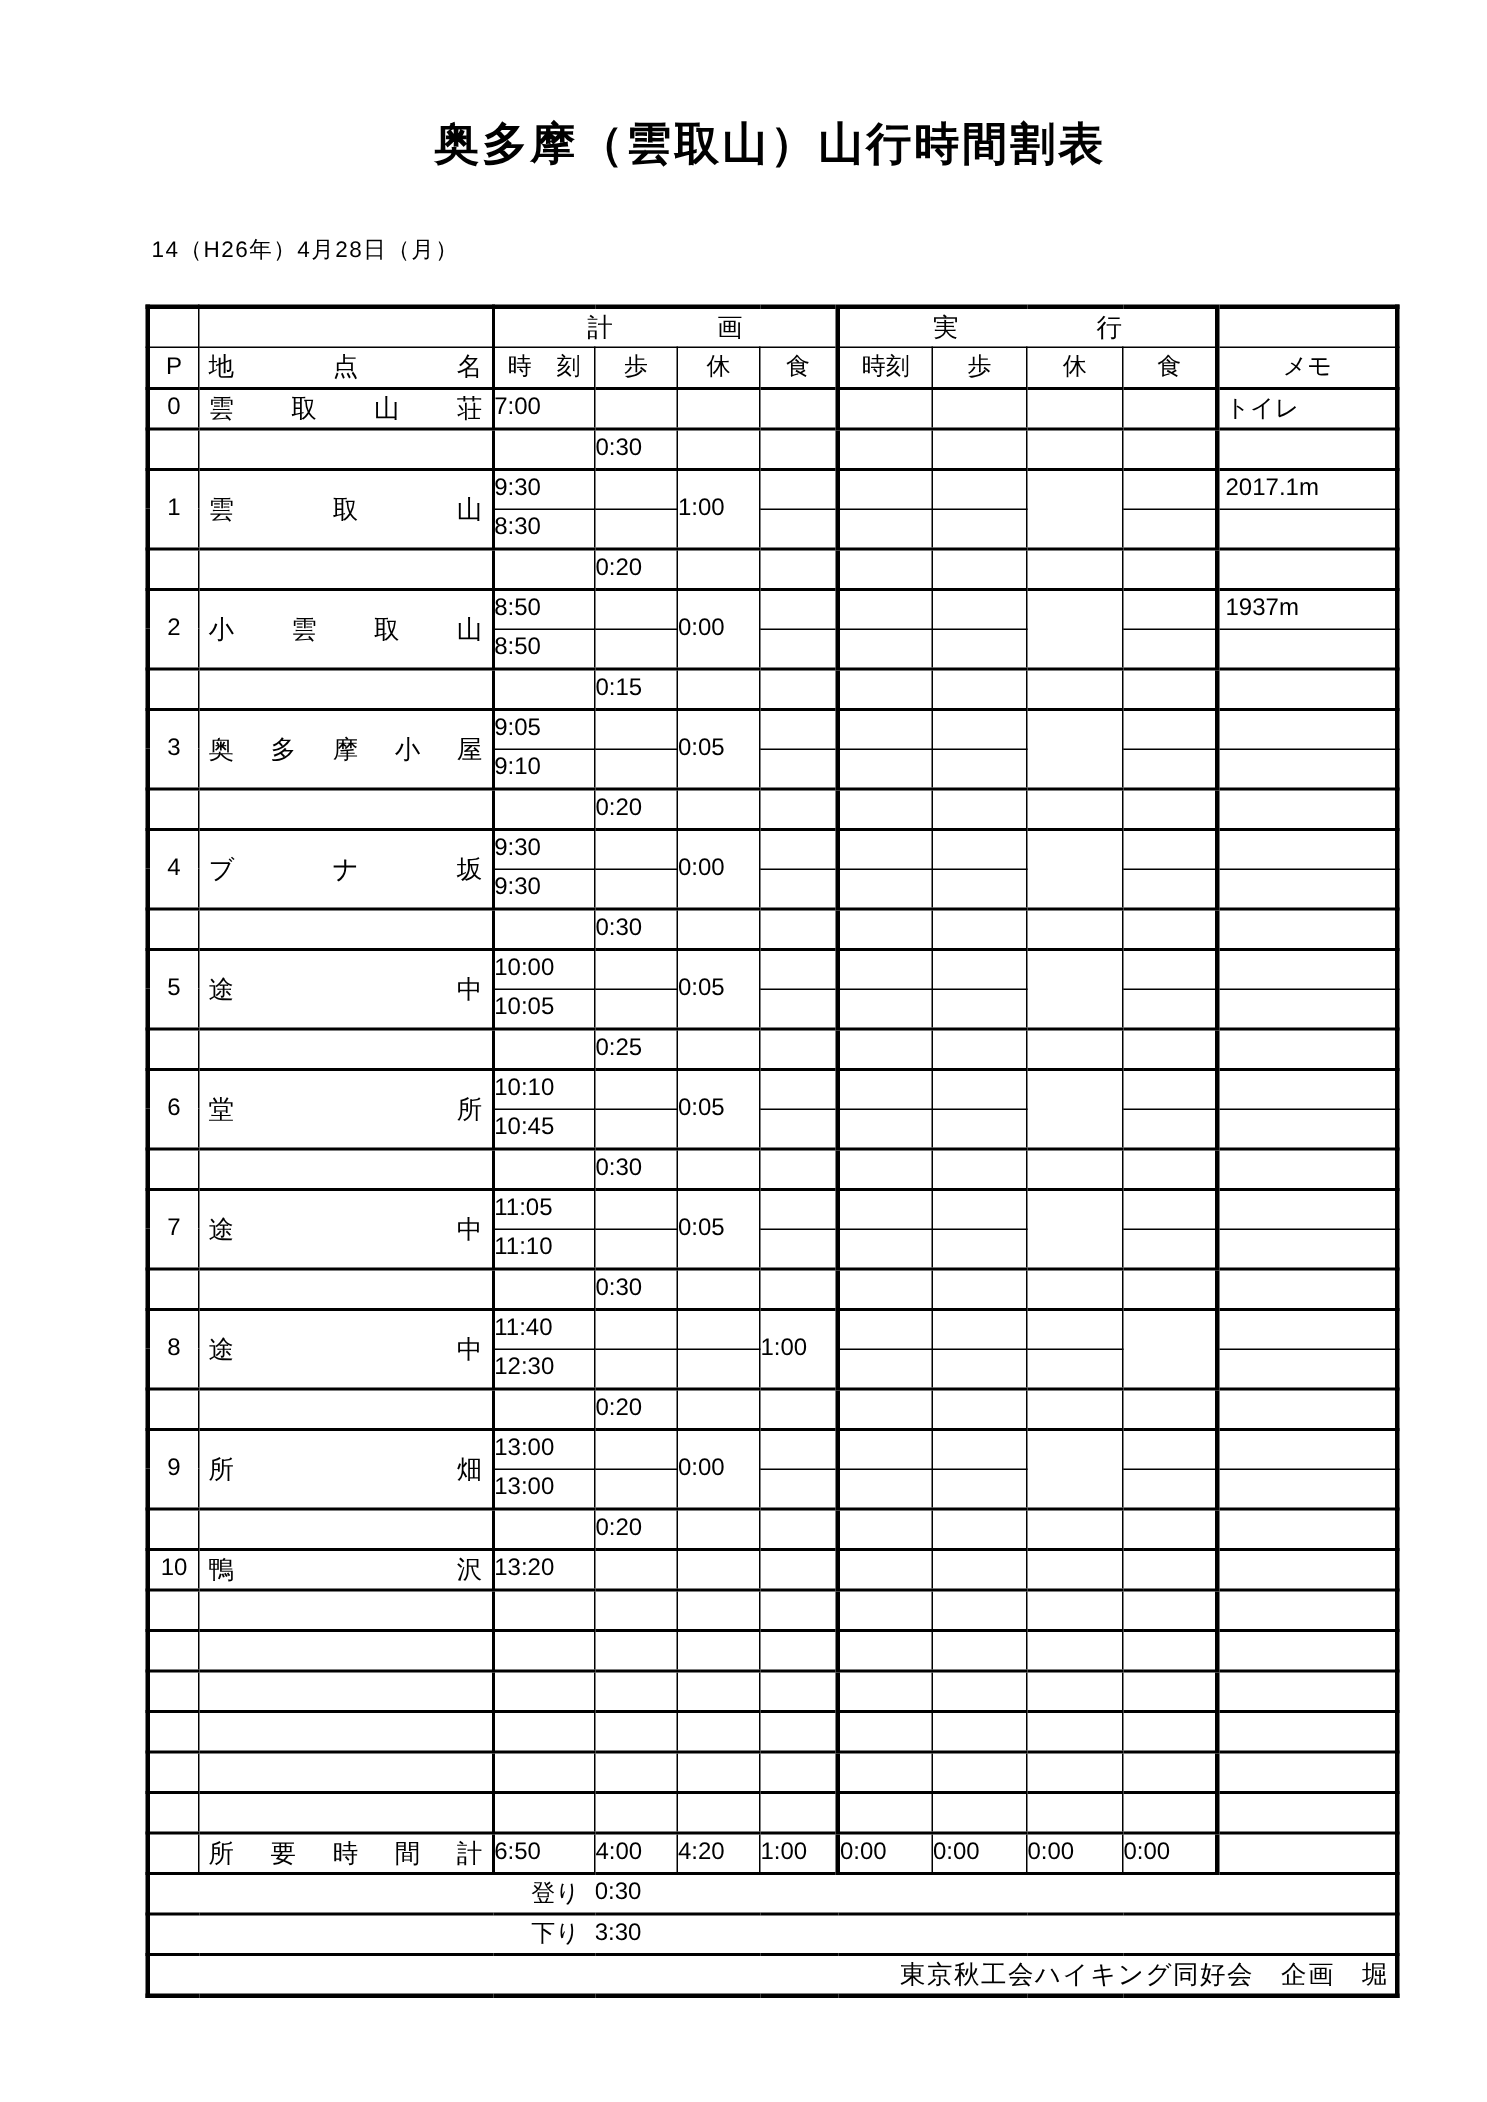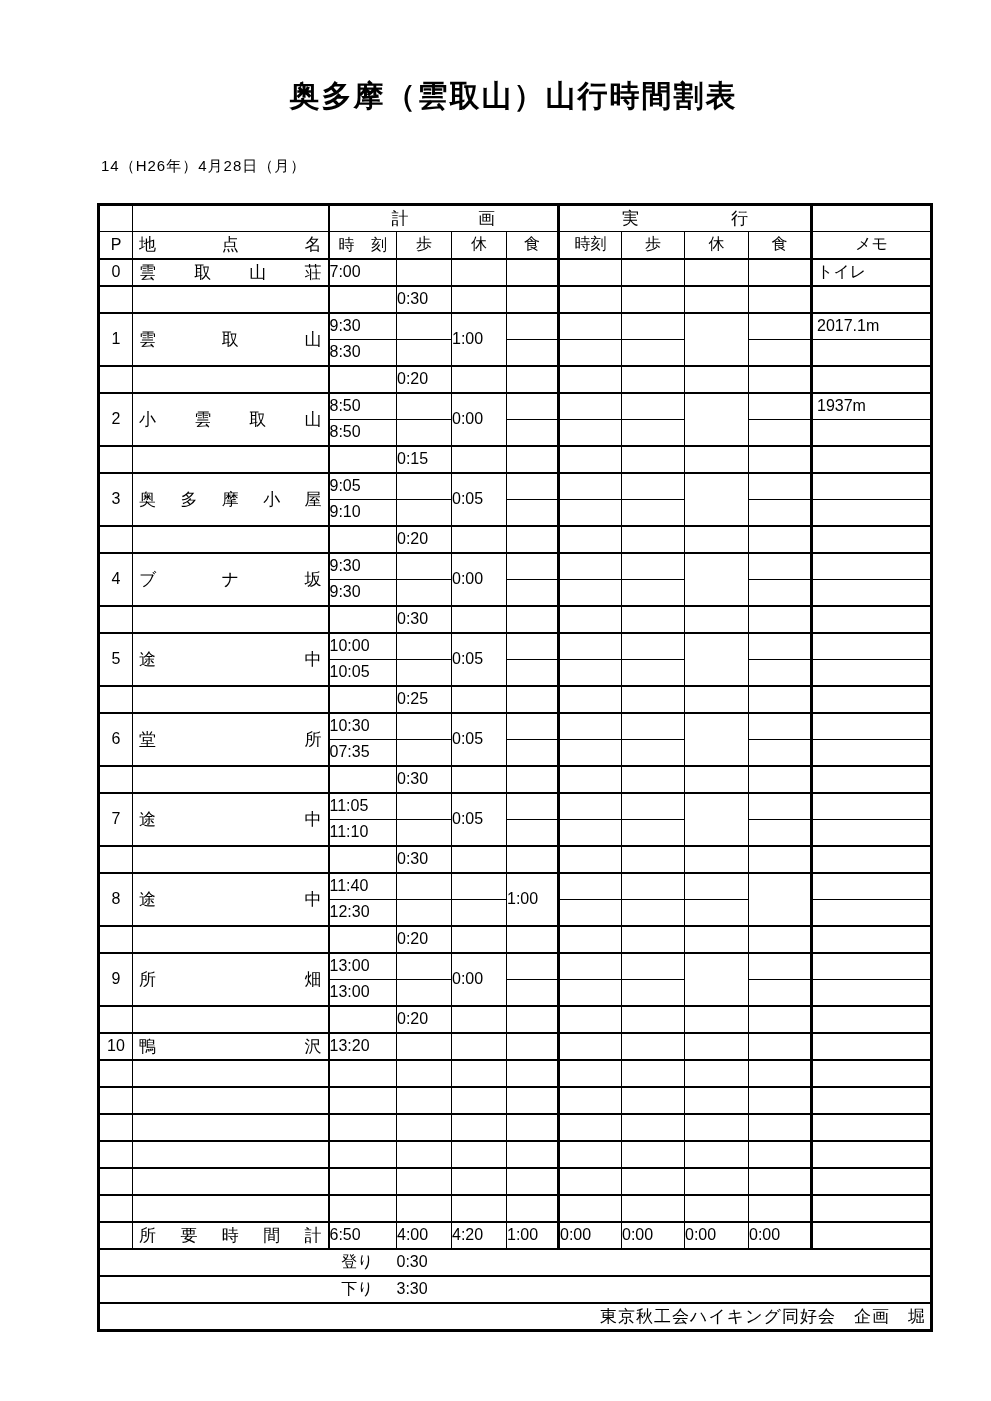--- a/index.html
+++ b/index.html
@@ -9,21 +9,21 @@
   .dateline{position:absolute;top:157px;left:4px;font-size:15px;letter-spacing:1px;}
   table.sched{position:absolute;top:203px;left:0;border-collapse:collapse;table-layout:fixed;width:833px;border:3px solid #000;}
   td{border:1px solid #000;height:25px;padding:0;font-size:16px;text-align:center;vertical-align:middle;overflow:hidden;white-space:nowrap;}
   .bt2{border-top:2px solid #000;}
   .bb2{border-bottom:2px solid #000;}
   .vl2{border-left:2px solid #000;}
   .vl3{border-left:3px solid #000;}
   .num{text-align:left;padding-right:5px;}
   .memo{text-align:left;padding-left:4px;}
   .nv{border-left:none;border-right:none;}
-  .lab{text-align:center;padding-right:10px;}
+  .lab{text-align:right;padding-right:10px;}
   .foot{text-align:right;padding-right:4px;font-size:17px;letter-spacing:1px;}
   .jc{display:flex;justify-content:space-between;align-items:center;line-height:1;}
   .jc span{display:block;}
   .padn{padding:0 6px;font-size:17px;}
   .padg{padding:0 62px;font-size:17px;}
   .padt{padding:0 9px;}
 </style>
 </head>
 <body>
 
@@ -327,32 +327,32 @@
           <td class="bt2 vl3"></td>
         </tr>
         <tr style="height: 25px;">
           <td rowspan="2" class="bt2">6</td>
           <td rowspan="2" class="bt2">
             <div class="jc padn">
               <span>堂</span>
               <span>所</span>
             </div>
           </td>
-          <td class="bt2 num vl2">10:30</td>
+          <td class="bt2 num vl2">10:10</td>
           <td class="bt2"></td>
           <td rowspan="2" class="bt2 num">0:05</td>
           <td class="bt2"></td>
           <td class="bt2 vl3"></td>
           <td class="bt2"></td>
           <td rowspan="2" class="bt2"></td>
           <td class="bt2"></td>
           <td class="bt2 vl3 memo"></td>
         </tr>
         <tr style="height: 25px;">
-          <td class="num vl2">07:35</td>
+          <td class="num vl2">10:45</td>
           <td class=""></td>
           <td class=""></td>
           <td class="vl3"></td>
           <td class=""></td>
           <td class=""></td>
           <td class="vl3 memo"></td>
         </tr>
         <tr style="height: 25px;">
           <td class="bt2"></td>
           <td class="bt2"></td>

